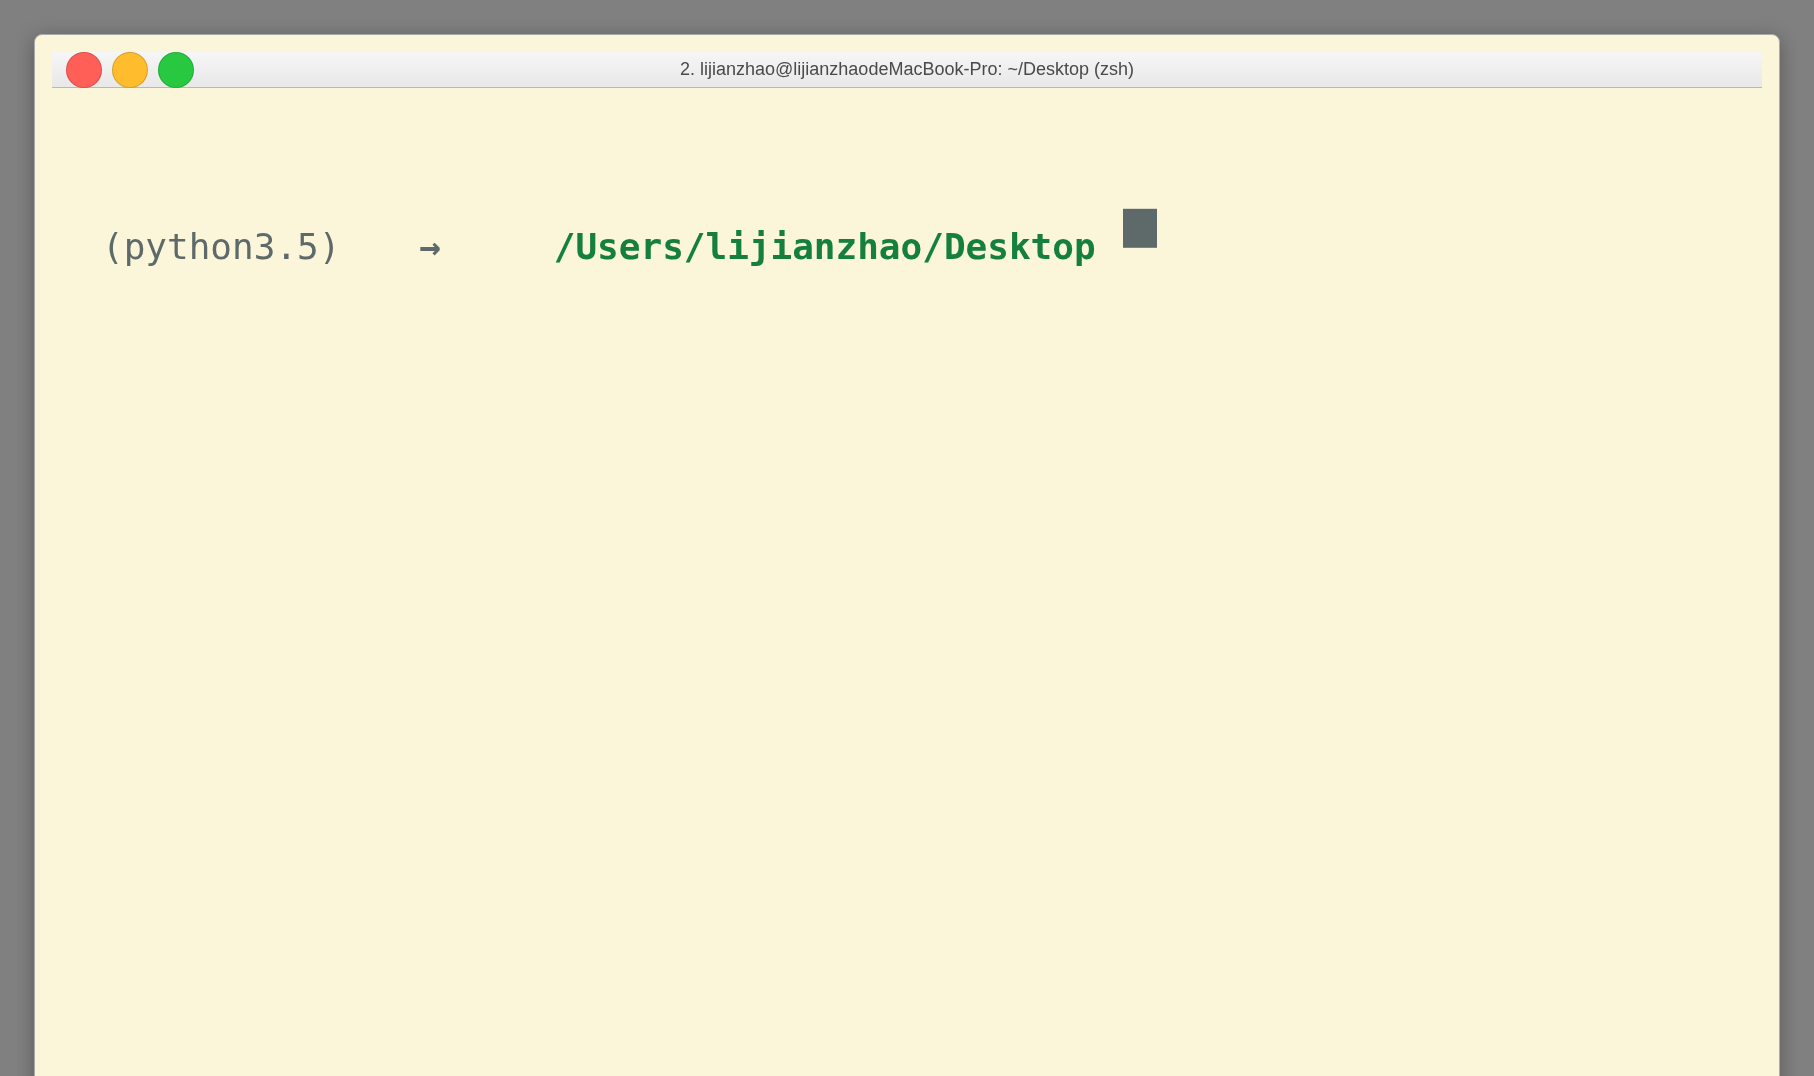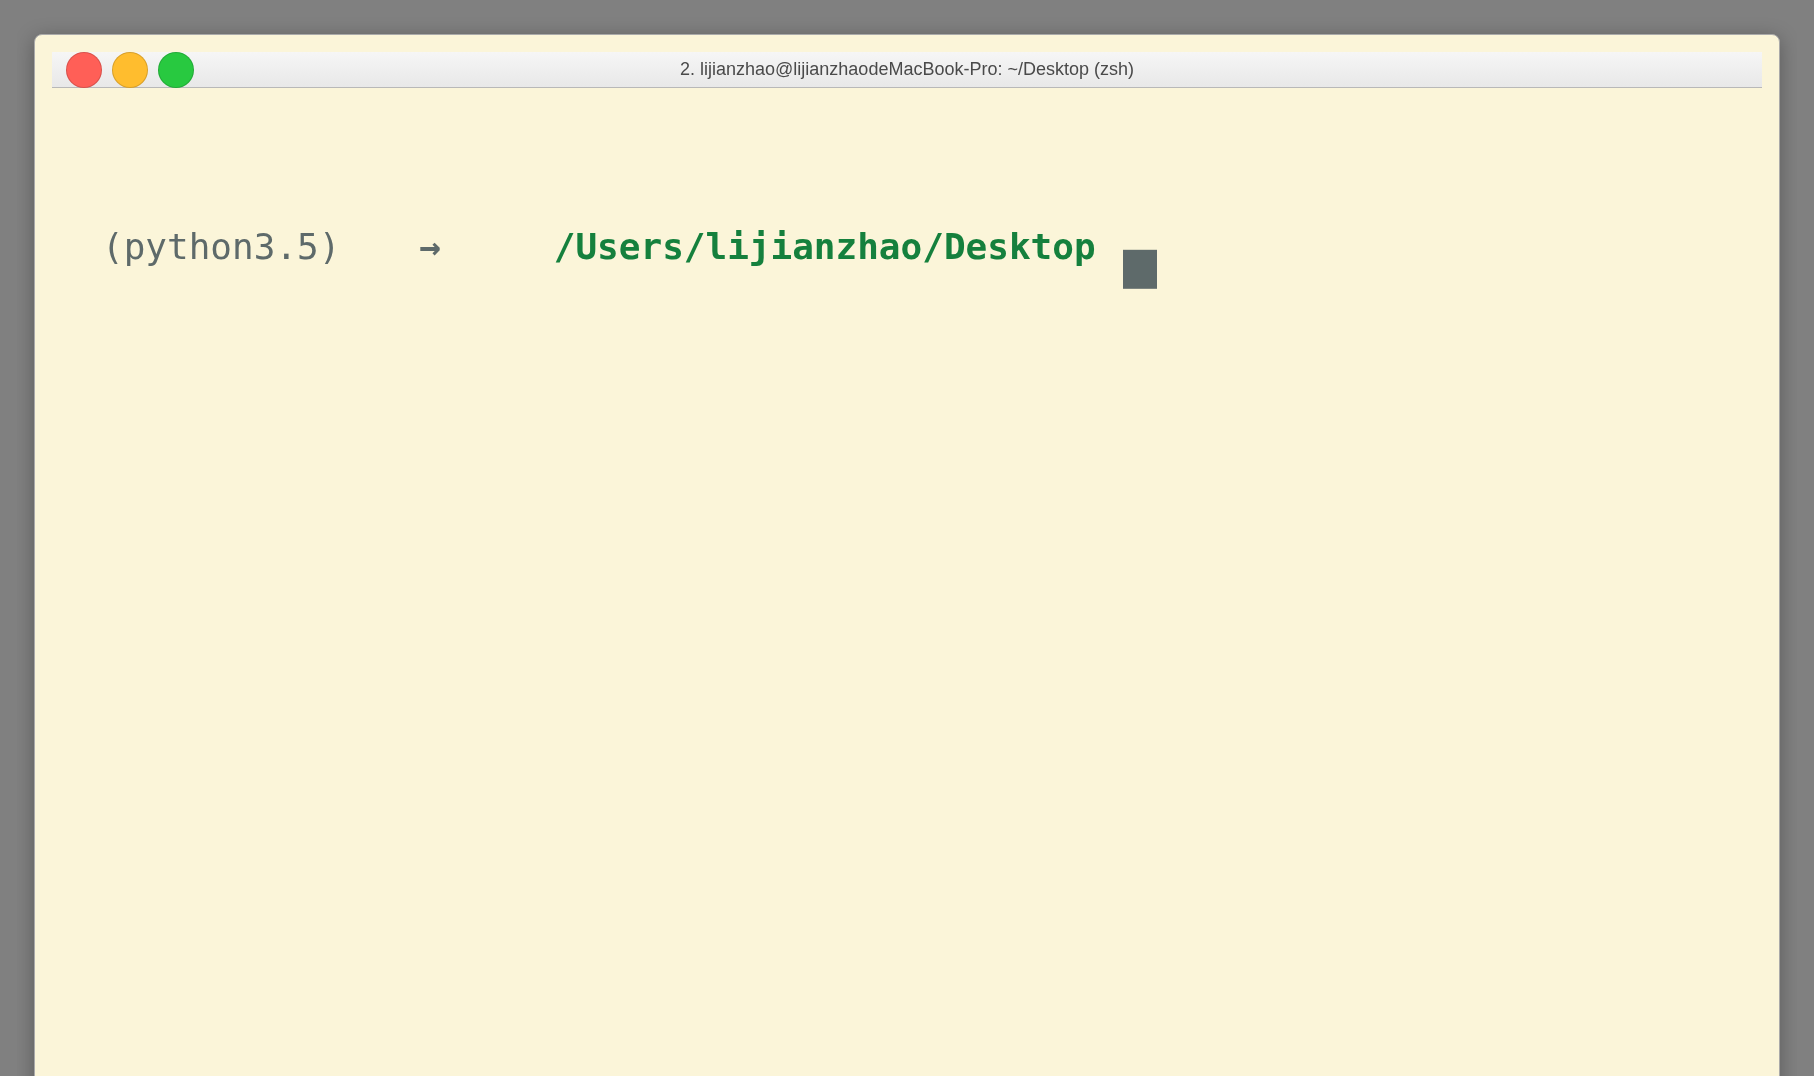--- a/index.html
+++ b/index.html
@@ -62,21 +62,21 @@
       padding: 8px 16px;
       font-family: "Menlo", "Monaco", "Consolas", monospace;
       font-size: 36px;
       line-height: 1.3;
       white-space: pre;
       color: #5e6a6a;
       overflow: hidden;
     }
     .prompt-line {
       display: flex;
-      align-items: flex-end;
+      align-items: flex-start;
       flex-wrap: nowrap;
     }
     .venv {
       color: #5e6a6a;
     }
     .arrow {
       color: #5e6a6a;
       font-weight: bold;
       margin: 0 0.5ch;
     }

